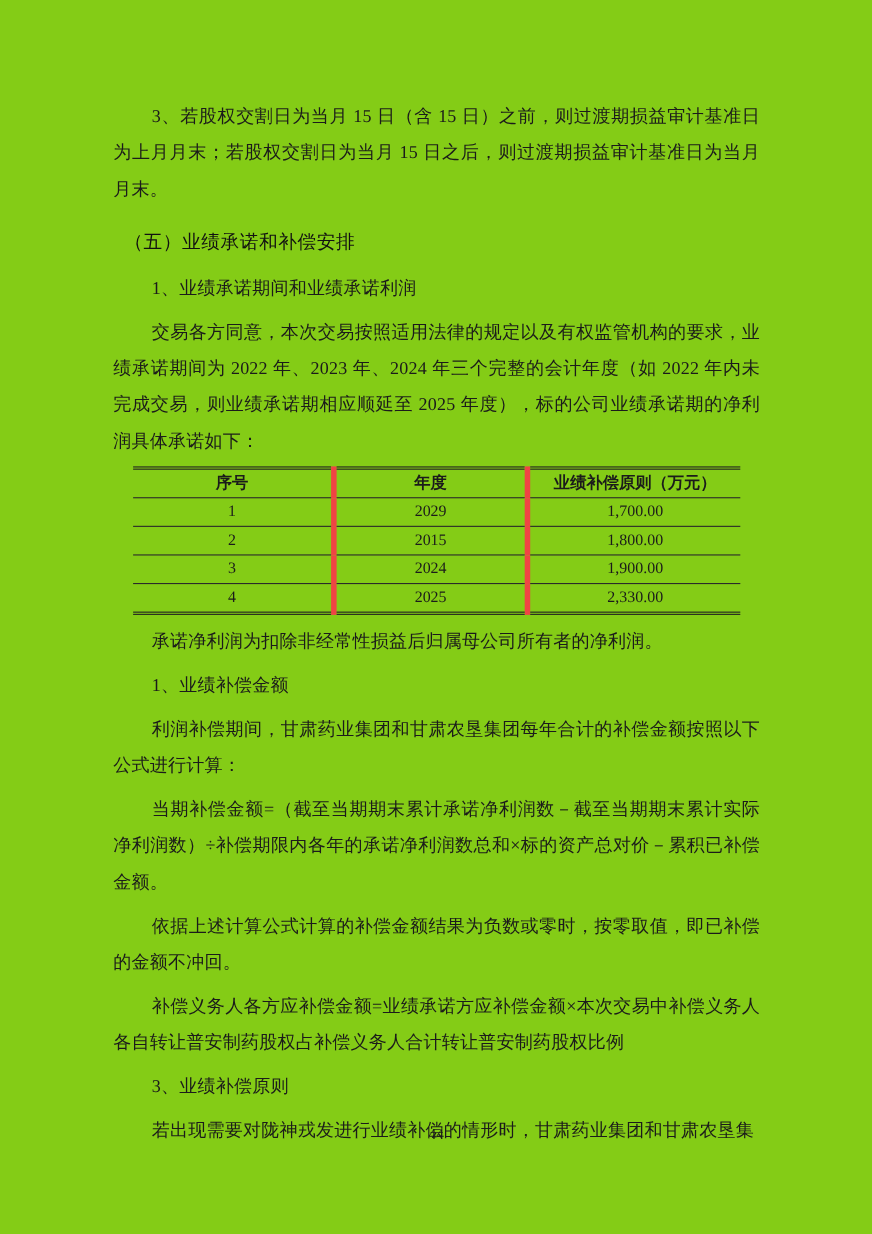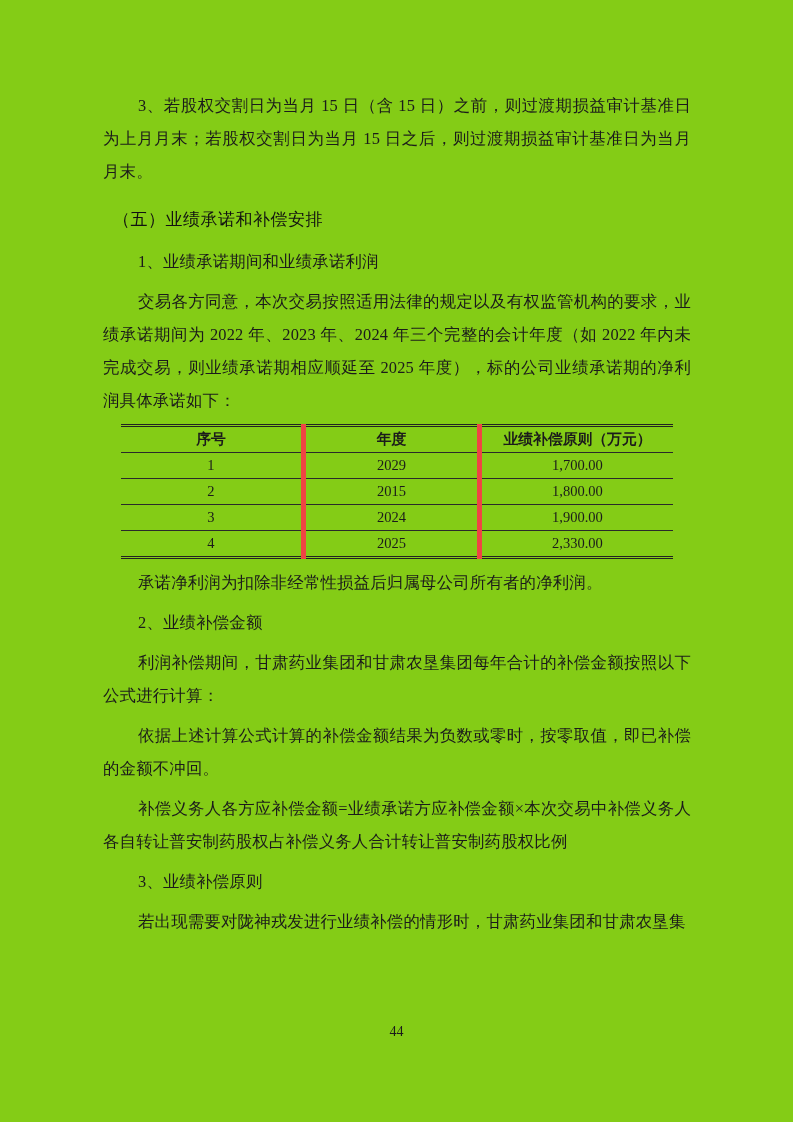--- a/index.html
+++ b/index.html
@@ -127,24 +127,25 @@
           <tr>
             <td>4</td>
             <td>2025</td>
             <td>2,330.00</td>
           </tr>
         </tbody>
     </table>
 
     <p class="para">承诺净利润为扣除非经常性损益后归属母公司所有者的净利润。</p>
 
-    <p class="para">2、业绩补偿金额</p>
+    <p class="para">1、业绩补偿金额</p>
 
     <p class="para">利润补偿期间，甘肃药业集团和甘肃农垦集团每年合计的补偿金额按照以下公式进行计算：</p>
 
+    <p class="para">当期补偿金额=（截至当期期末累计承诺净利润数－截至当期期末累计实际净利润数）÷补偿期限内各年的承诺净利润数总和×标的资产总对价－累积已补偿金额。</p>
 
     <p class="para">依据上述计算公式计算的补偿金额结果为负数或零时，按零取值，即已补偿的金额不冲回。</p>
 
     <p class="para">补偿义务人各方应补偿金额=业绩承诺方应补偿金额×本次交易中补偿义务人各自转让普安制药股权占补偿义务人合计转让普安制药股权比例</p>
 
     <p class="para">3、业绩补偿原则</p>
 
     <p class="para">若出现需要对陇神戎发进行业绩补偿的情形时，甘肃药业集团和甘肃农垦集</p>
 
   </div>

